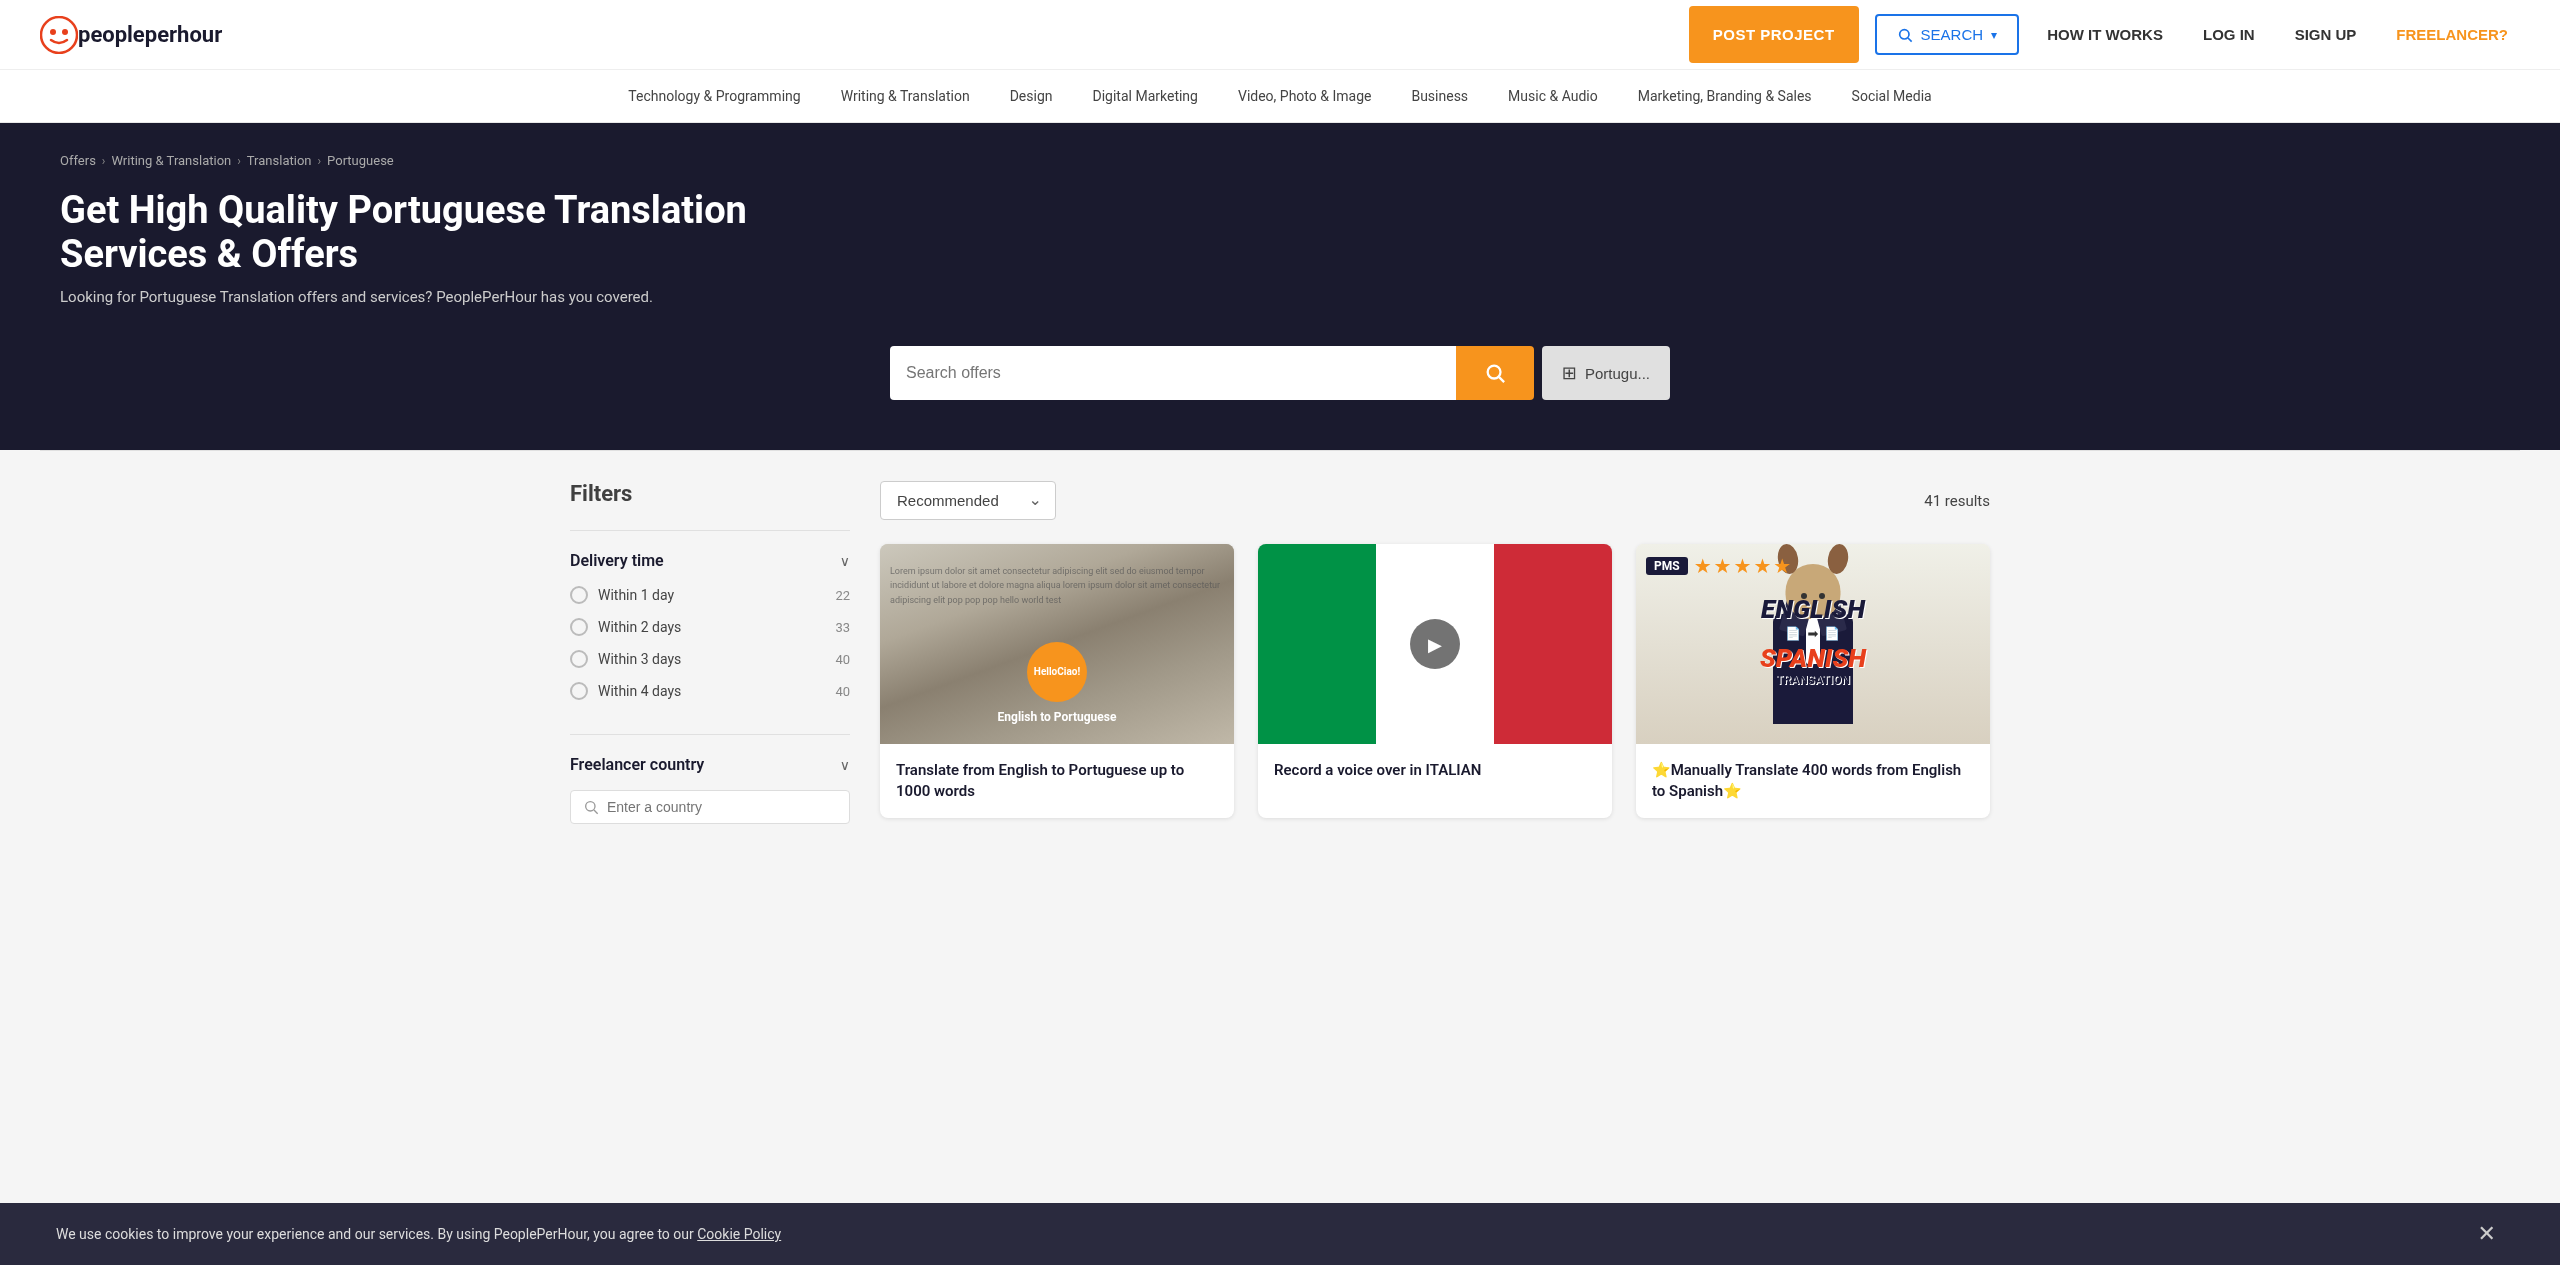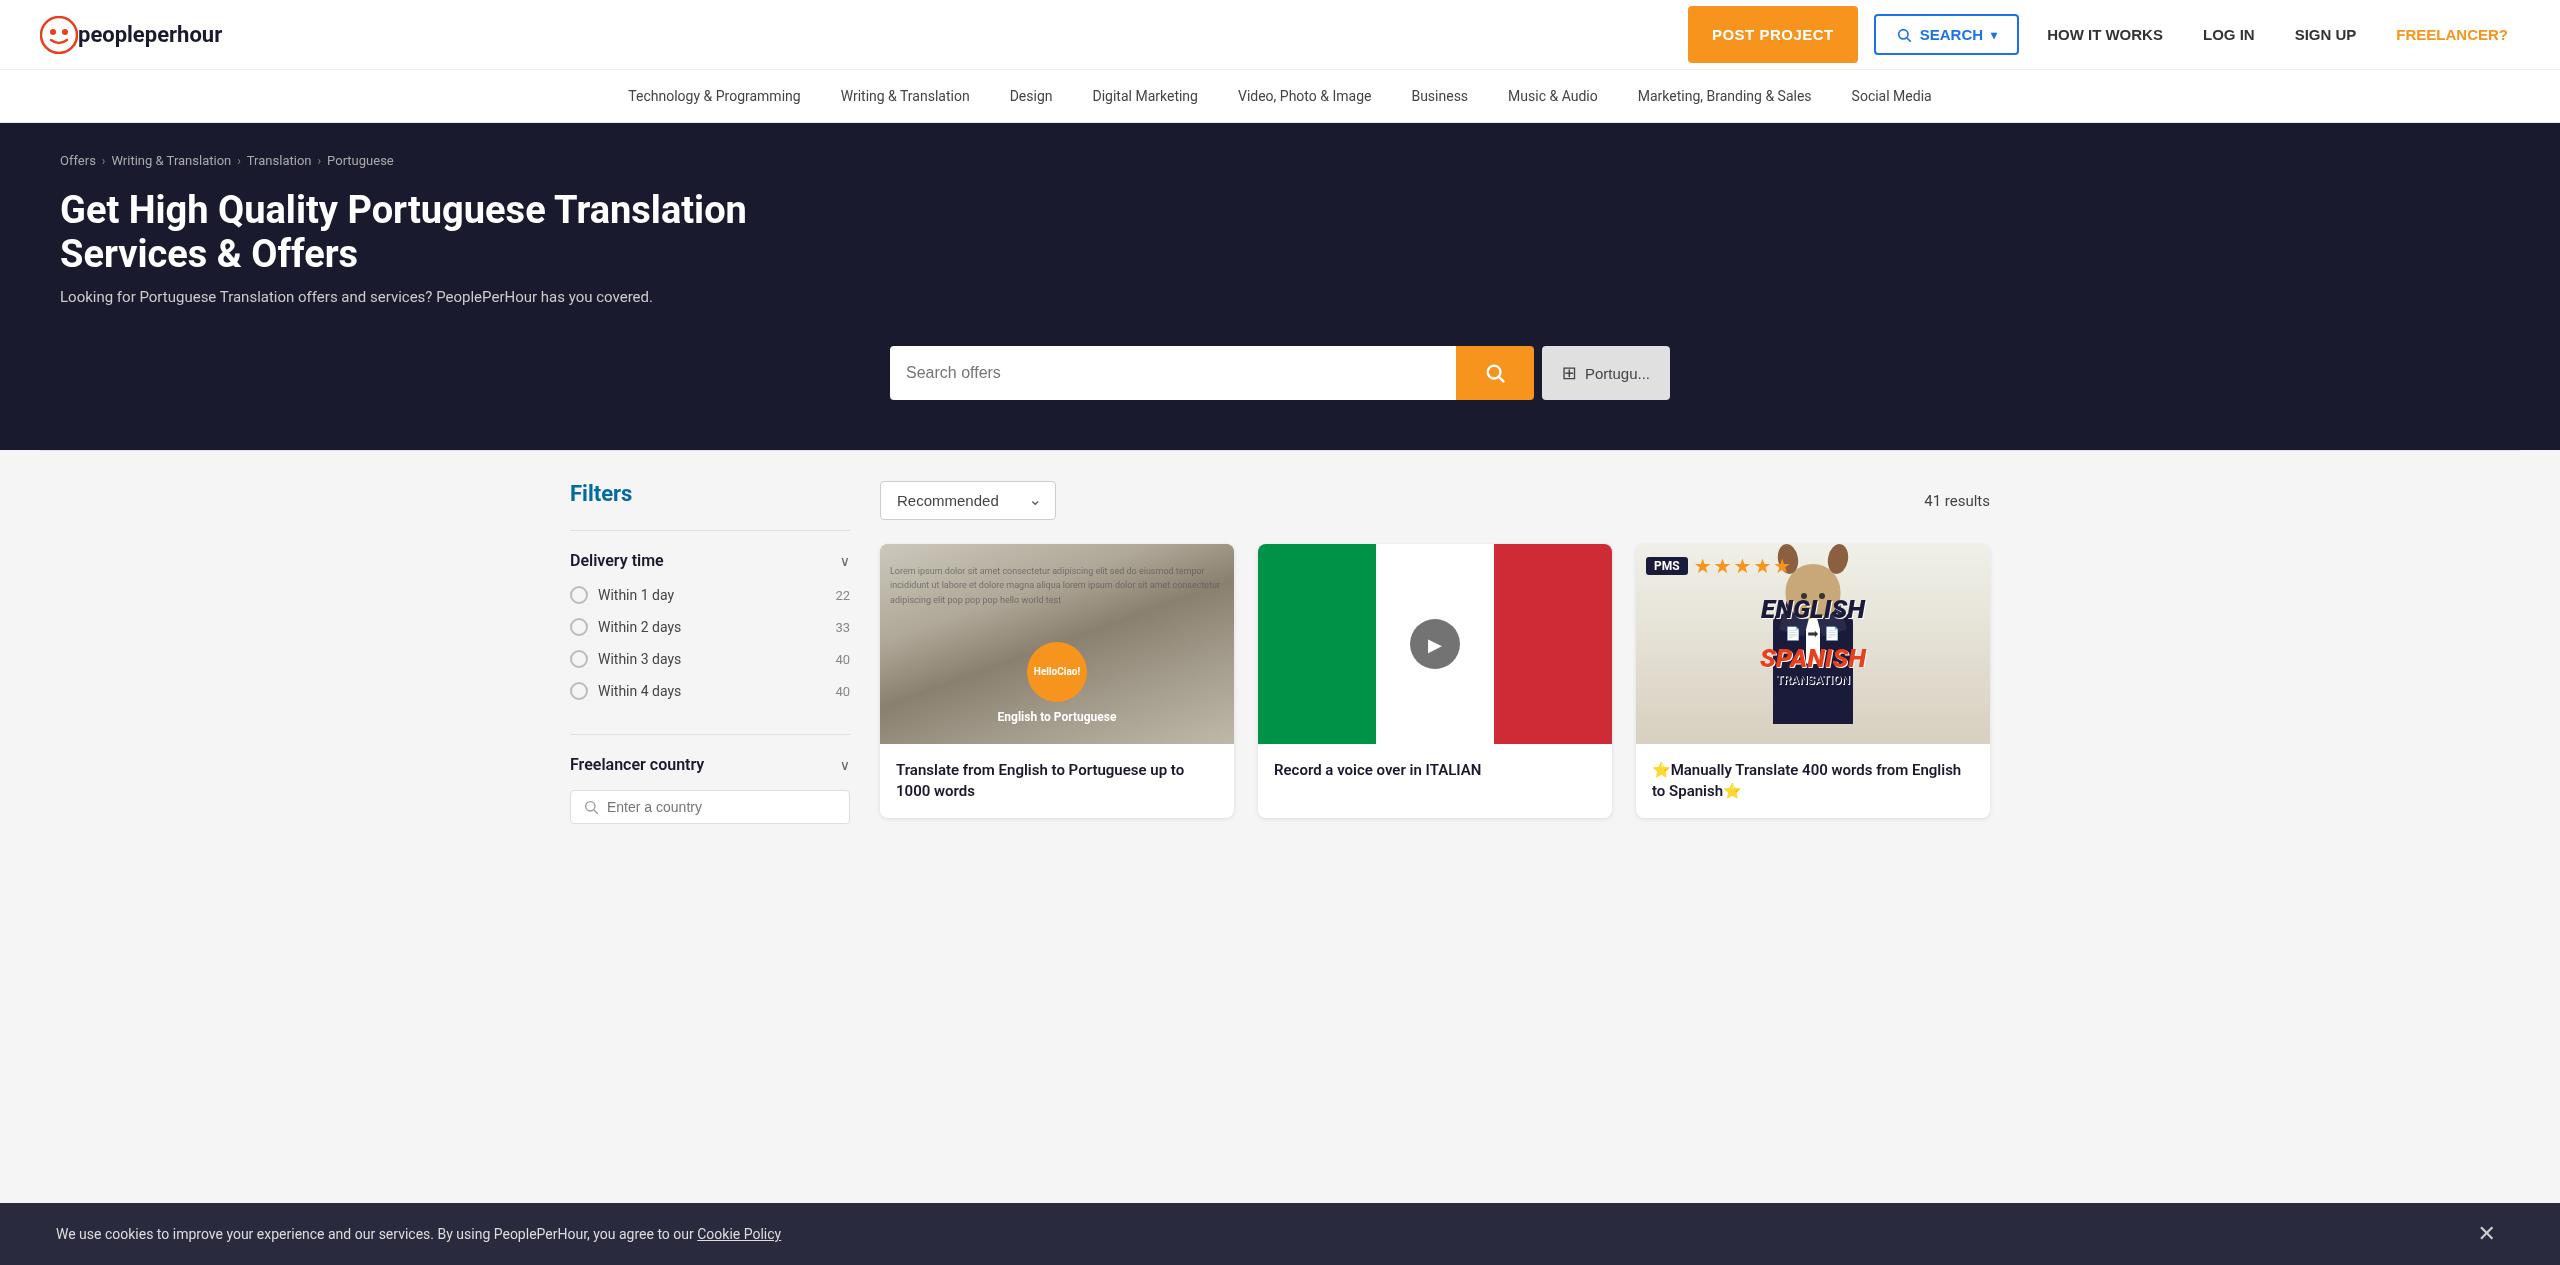--- a/index.html
+++ b/index.html
@@ -52,21 +52,21 @@
     .btn-search {
       display: flex;
       align-items: center;
       gap: 8px;
       border: 2px solid #1a73e8;
       color: #1a73e8;
       background: #fff;
       padding: 10px 20px;
       border-radius: 4px;
       font-size: 15px;
-      font-weight: 700;
+      font-weight: 400;
       cursor: pointer;
     }
     .btn-how {
       background: none;
       border: none;
       font-size: 15px;
       font-weight: 600;
       color: #333;
       cursor: pointer;
       padding: 10px 12px;
@@ -190,21 +190,21 @@
     }
 
     
     .filters-sidebar {
       width: 280px;
       flex-shrink: 0;
     }
     .filters-title {
       font-size: 22px;
       font-weight: 700;
-      color: #0369a1;
+      color: #404040;
       margin-bottom: 24px;
     }
     .filter-section {
       border-top: 1px solid #e0e0e0;
       padding: 20px 0;
     }
     .filter-header {
       display: flex;
       justify-content: space-between;
       align-items: center;

